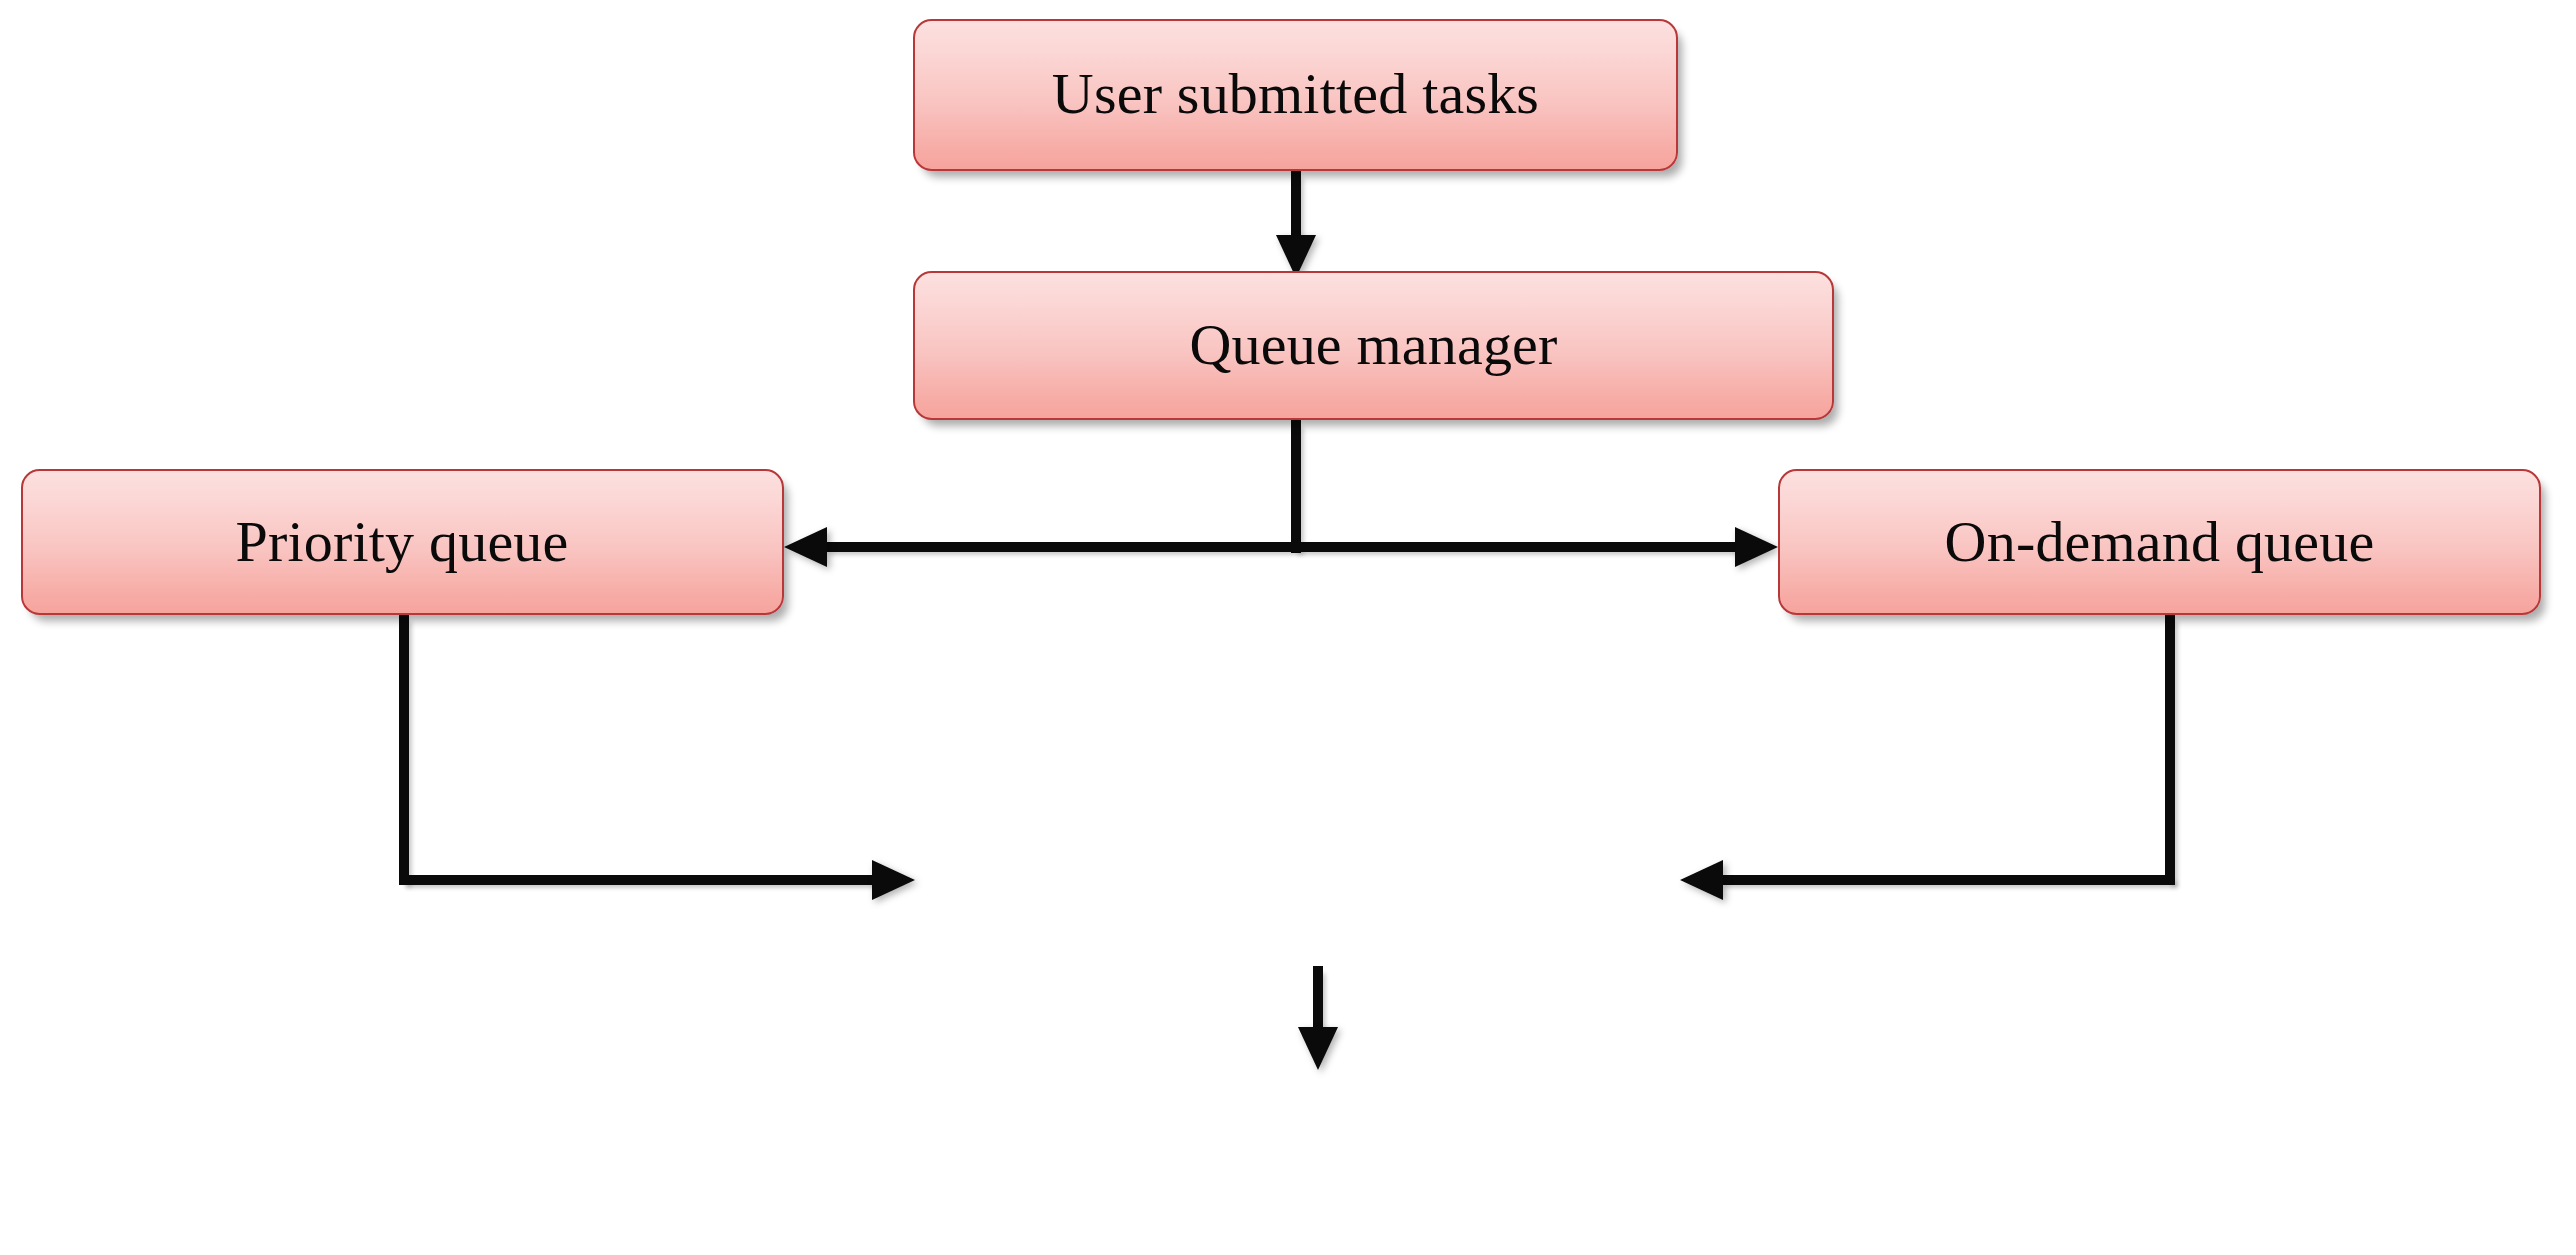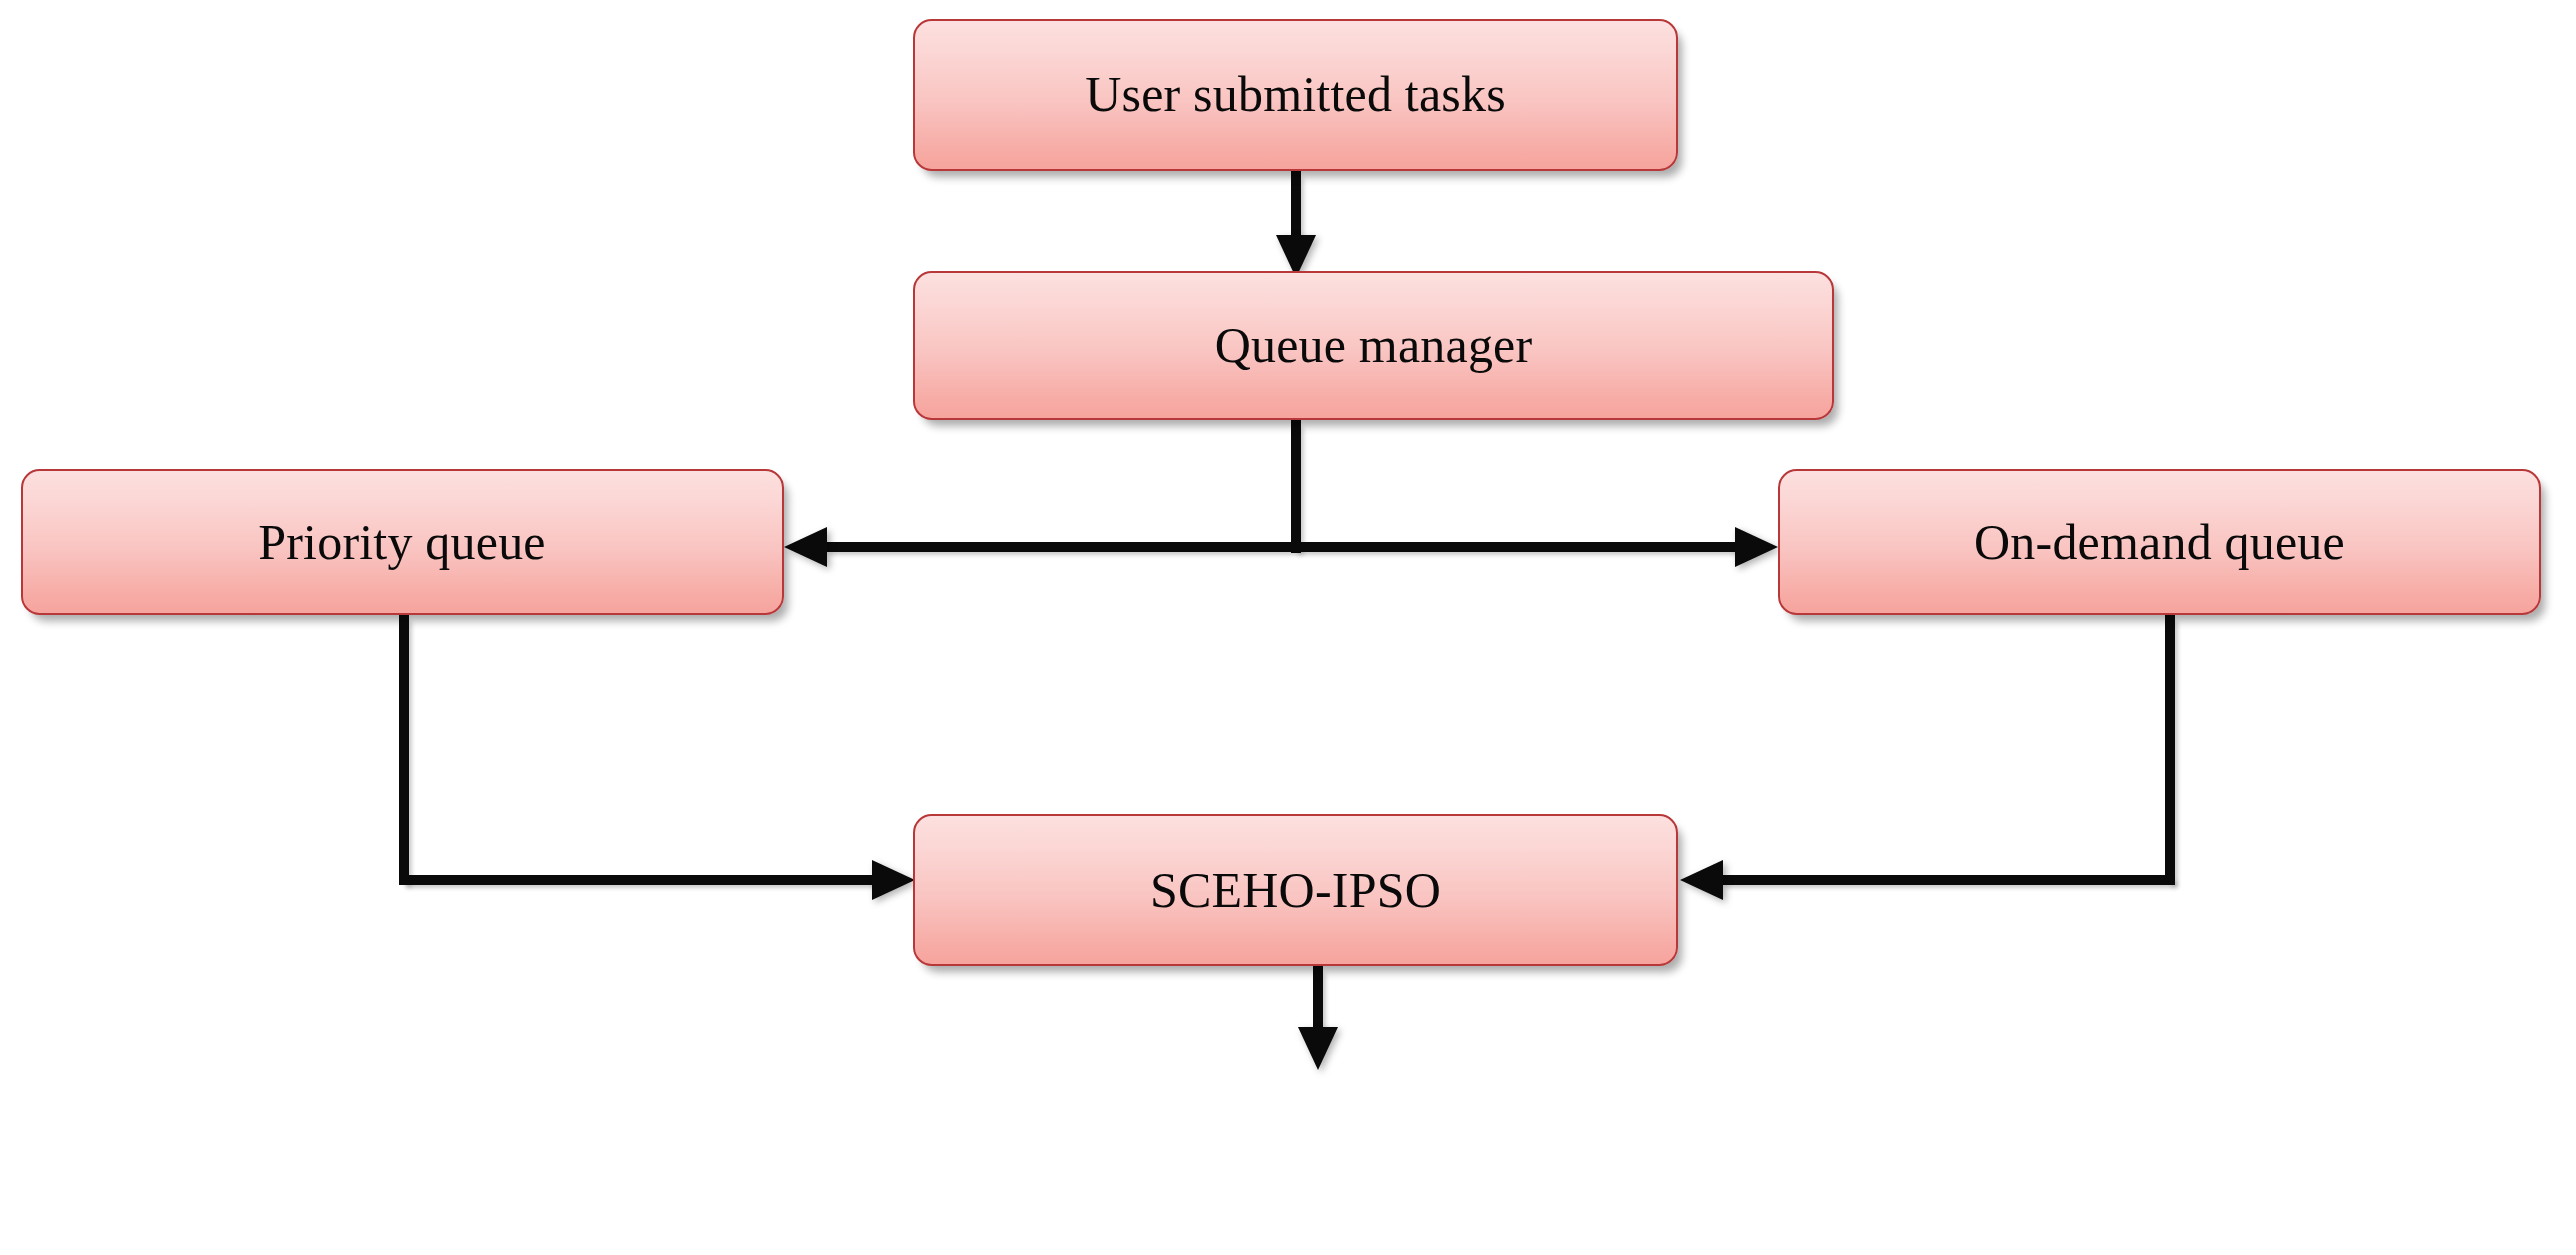--- a/index.html
+++ b/index.html
@@ -32,21 +32,21 @@
                 #f7aba5 88%,
                 #f6a49d 100%);
     box-shadow: 6.5px 8.4px 8.4px -2.8px rgba(0,0,0,0.33);
     display: flex;
     align-items: center;
     justify-content: center;
     z-index: 3;
   }
   .node-label {
     font-family: "Liberation Serif", "DejaVu Serif", serif;
-    font-size: 50px;
+    font-size: 58px;
     line-height: 1.05;
     color: #0a0a0a;
     text-align: center;
     white-space: nowrap;
     letter-spacing: 0.2px;
   }
 
   
   .conn-v {              
     position: absolute;
@@ -119,19 +119,16 @@
   </div>
 
   <div class="node" style="left:1778px; top:469px; width:763px; height:146px;">
     <span class="node-label">On-demand queue</span>
   </div>
 
   <div class="node" style="left:20.5px; top:469px; width:763px; height:146px;">
     <span class="node-label">Priority queue</span>
   </div>
 
-  <div class="node" style="left:913px; top:814px; width:765px; height:152px;">
-    <span class="node-label">SCEHO-IPSO</span>
-  </div>
 
 
 </div>
 
 
 </body></html>

